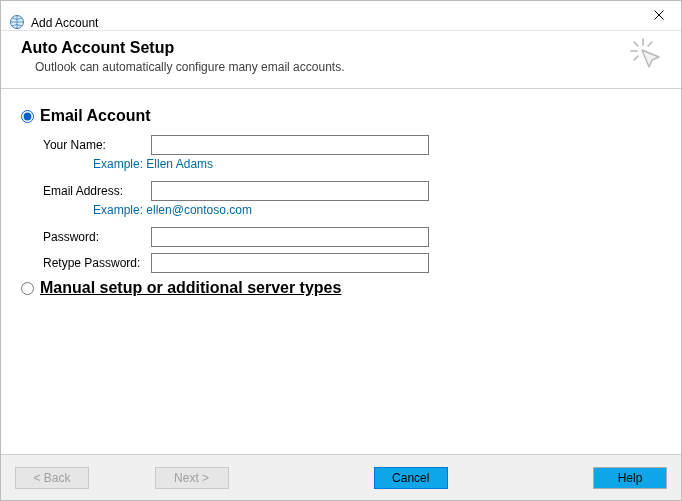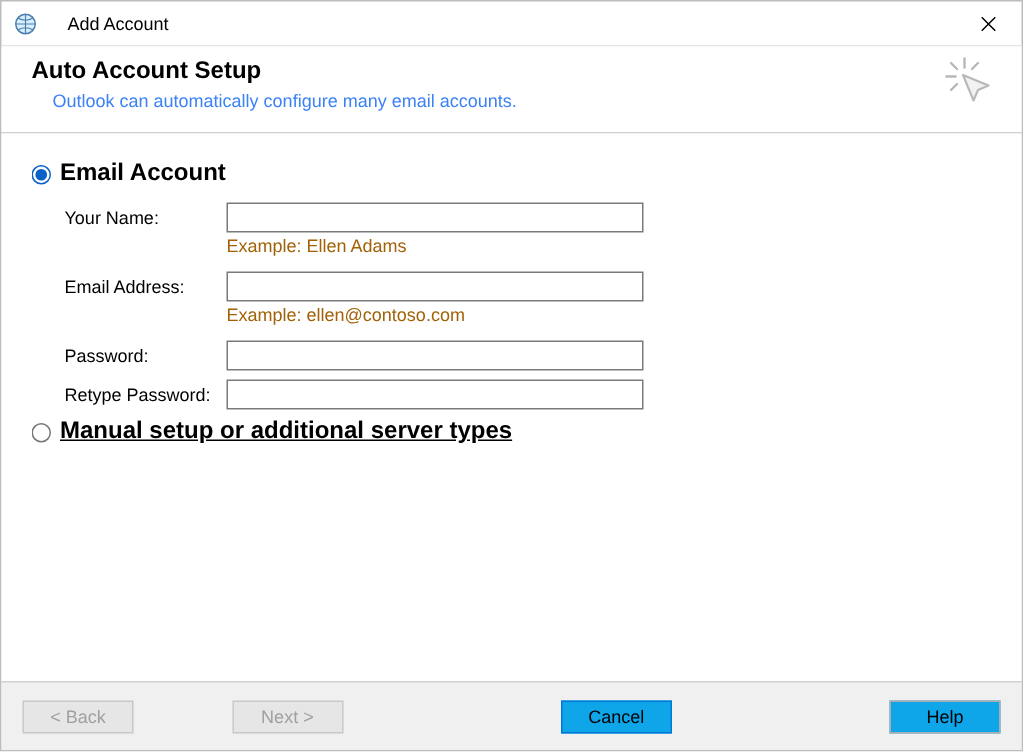--- a/index.html
+++ b/index.html
@@ -14,24 +14,23 @@
     width: 682px; height: 501px;
     border: 1px solid #bcbcbc;
     background: #fff;
     display: flex;
     flex-direction: column;
     position: relative;
   }
   .titlebar {
     height: 30px;
     display: flex;
-    align-items: center;
+    align-items: flex-end;
     padding: 0 0 0 8px;
     border-bottom: 1px solid #e5e5e5;
-    gap: 14px;
   }
   .titlebar .app-icon {
     width: 16px; height: 16px;
     margin-right: 6px;
     display: inline-flex;
     align-items: center;
     justify-content: center;
   }
   .titlebar .title {
     font-size: 12px;
@@ -51,21 +50,21 @@
     background: #fff;
   }
   .header h1 {
     margin: 0;
     font-size: 16px;
     font-weight: bold;
   }
   .header .subtitle {
     margin: 3px 0 0 14px;
     font-size: 12px;
-    color: #3b82f6;
+    color: #404040;
   }
   .header .wizard-icon {
     position: absolute;
     right: 16px;
     top: 6px;
   }
 
   .divider-h {
     height: 1px;
     background: #d0d0d0;
@@ -109,23 +108,23 @@
   .form-input {
     width: 278px;
     height: 20px;
     border: 1px solid #7a7a7a;
     padding: 1px 4px;
     font-family: inherit;
     font-size: 12px;
     outline: none;
   }
   .form-hint {
-    margin-left: 108px;
-    font-size: 12px;
-    color: #a16207;
+    margin-left: 50px;
+    font-size: 12px;
+    color: #0369a1;
     margin-bottom: 10px;
   }
   .form-hint.last { margin-bottom: 14px; }
 
   .radio-row.second {
     margin-top: 6px;
     text-decoration: underline;
   }
 
   .footer {

